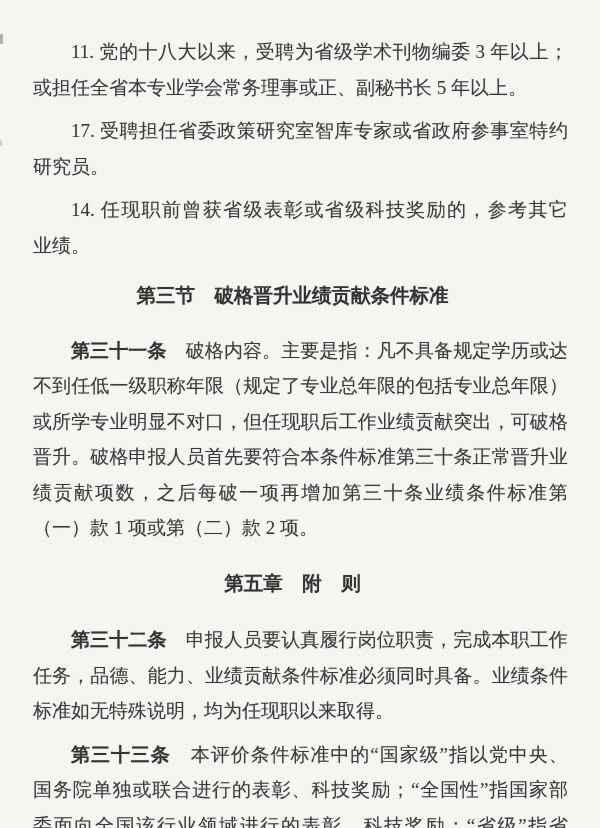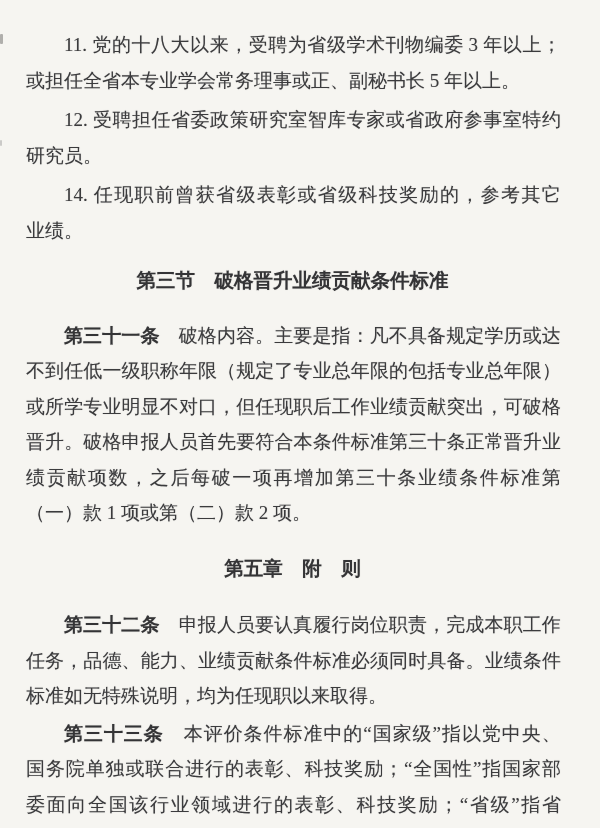--- a/index.html
+++ b/index.html
@@ -14,21 +14,21 @@
     position: relative;
     width: 600px;
     height: 828px;
     background: #f6f5f1;
     box-sizing: border-box;
     padding: 26px 40px 0 25px;
     font-family: "Liberation Serif", "DejaVu Serif", serif;
     color: #3b3b3d;
     text-shadow: 0 0 1px rgba(80,80,82,0.35);
   }
-  .block { margin: 1px; }
+  .block { margin: 8px; }
   .line {
     display: flex;
     align-items: baseline;
     height: 35.5px;
     line-height: 35.5px;
     font-size: 19px;
     width: 535px;
     justify-content: flex-start;
   }
   .line span { white-space: pre; flex: 0 0 auto; }
@@ -110,21 +110,21 @@
           <span>长</span>
           <span> 5 </span>
           <span>年</span>
           <span>以</span>
           <span>上</span>
           <span>。</span>
         </div>
       </div>
       <div class="block paragraph item-12">
         <div class="line justify indent">
-          <span>12. </span>
+          <span>17. </span>
           <span>受</span>
           <span>聘</span>
           <span>担</span>
           <span>任</span>
           <span>省</span>
           <span>委</span>
           <span>政</span>
           <span>策</span>
           <span>研</span>
           <span>究</span>

